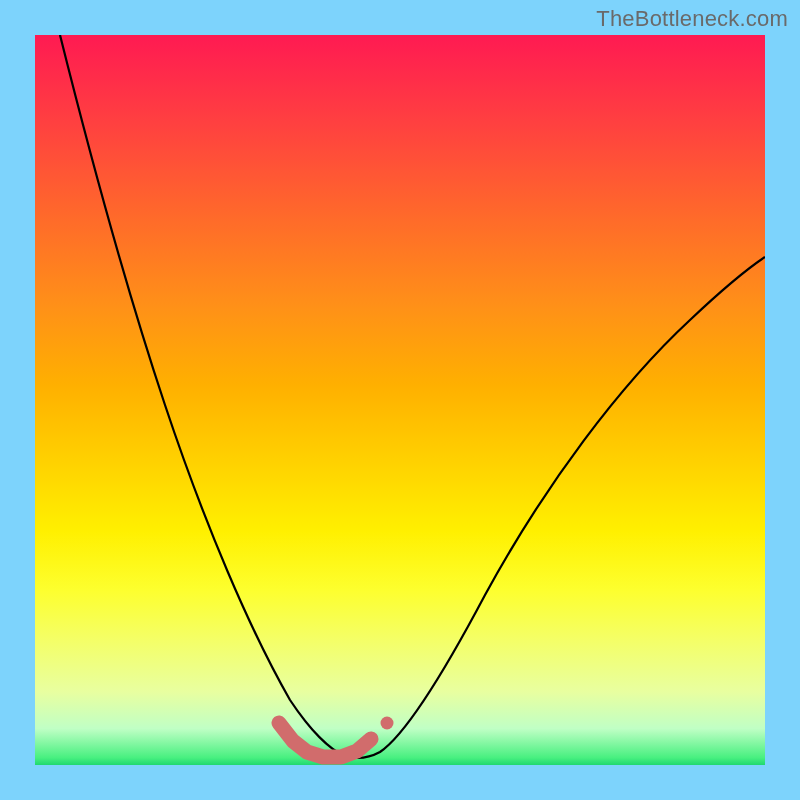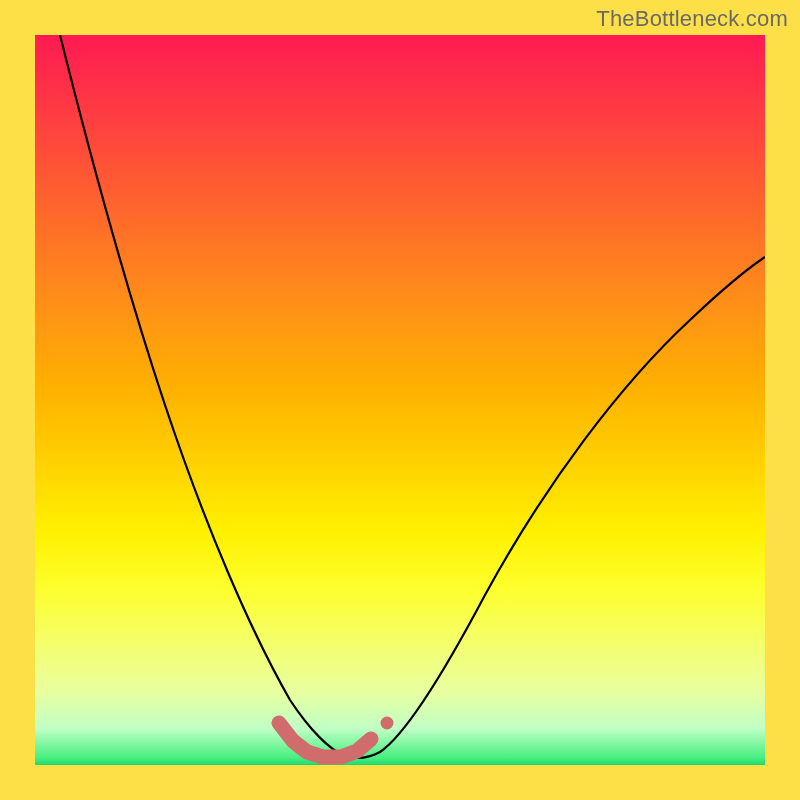--- a/index.html
+++ b/index.html
@@ -1,21 +1,21 @@
 <!DOCTYPE html>
 <html><head>
 <meta charset="utf-8">
 <style>
   * { margin: 0; padding: 0; box-sizing: border-box; }
   html, body { width: 800px; height: 800px; overflow: hidden; background: #000; }
   .frame {
     position: absolute;
     left: 0; top: 0;
     width: 800px; height: 800px;
-    background: #fde047;
+    background: #7dd3fc;
   }
   .plot-area {
     position: absolute;
     left: 35px; top: 35px;
     width: 730px; height: 730px;
     overflow: hidden;
   }
   .gradient-bg {
     position: absolute;
     left: 0; top: 0;

